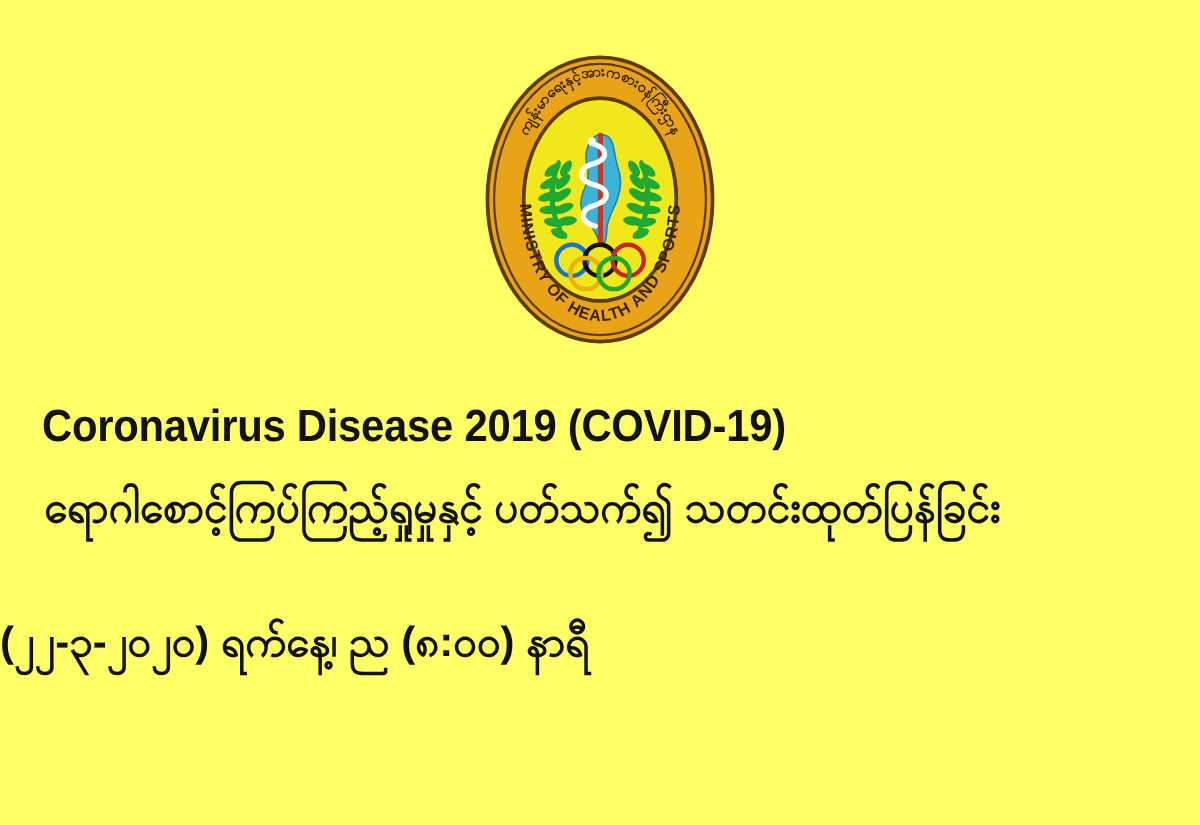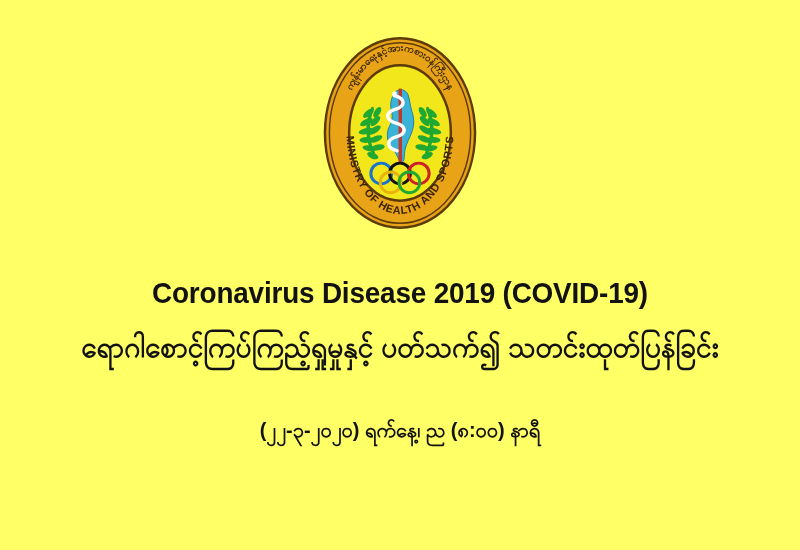--- a/index.html
+++ b/index.html
@@ -35,23 +35,22 @@
   .emblem {
     width: 158px;
     height: 200px;
     display: block;
   }
 
   
   .text-block {
     position: absolute;
     left: 0;
-    top: 274px;
+    top: 266px;
     width: 800px;
-    text-align: center;
   }
   .title-en {
     font-family: "Liberation Sans Narrow", "Liberation Sans", sans-serif;
     font-size: 30px;
     font-weight: bold;
     color: #121212;
     letter-spacing: -0.2px;
     line-height: 1.25;
     transform: scaleX(0.93);
     transform-origin: center;
@@ -63,21 +62,21 @@
     font-weight: bold;
     color: #121212;
     line-height: 1.5;
     margin: 14px 0 0 0;
     padding: 0 18px;
     white-space: nowrap;
     transform: scaleX(0.97);
     transform-origin: center;
   }
   .date-my {
-    font-size: 20px;
+    font-size: 28px;
     font-weight: bold;
     color: #121212;
     line-height: 1.5;
     margin: 46px 0 0 0;
     padding: 0;
     white-space: nowrap;
   }
 </style>
 </head>
 <body>

